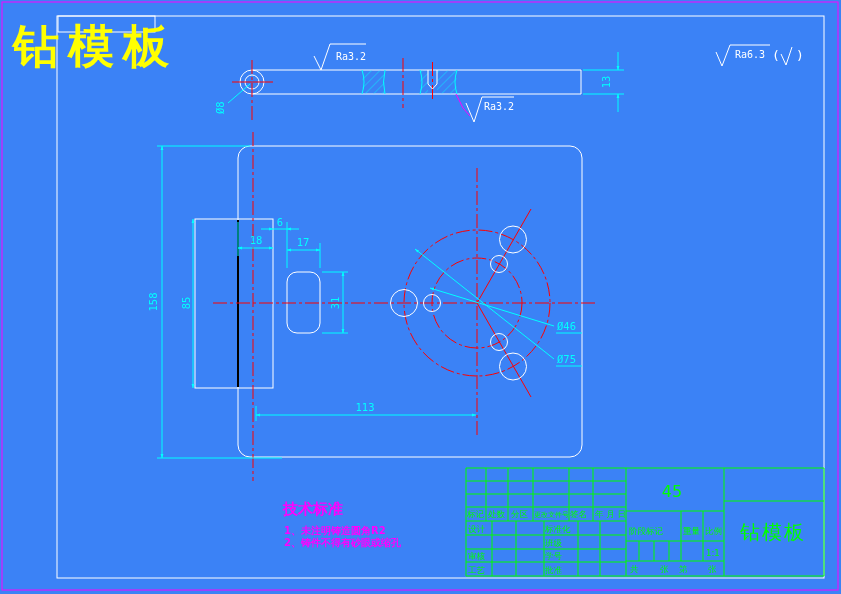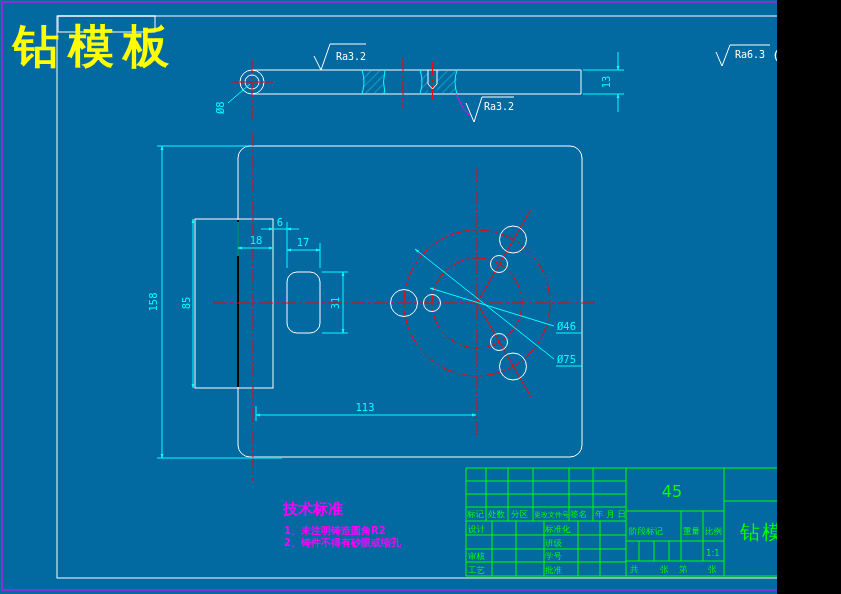--- a/index.html
+++ b/index.html
@@ -1,16 +1,16 @@
 <!DOCTYPE html>
 <html><head>
 <meta charset="utf-8">
 <style>
   html,body{margin:0;padding:0;background:#000;}
-  .stage{position:relative;width:777px;height:594px;background:#0369a1;overflow:hidden;}
+  .stage{position:relative;width:841px;height:594px;background:#3b82f6;overflow:hidden;}
   svg{position:absolute;left:0;top:0;}
   .geo{stroke:#ffffff;fill:none;stroke-width:1;}
   .cl{stroke:#ff0000;fill:none;stroke-width:1;}
   .cld{stroke:#ff0000;fill:none;stroke-width:1;stroke-dasharray:14 3 3 3;}
   .diml{stroke:#00ffff;fill:none;stroke-width:1;}
   .mag{stroke:#ff00ff;fill:none;stroke-width:1;}
   .grn{stroke:#00ff00;fill:none;stroke-width:1;}
   .dim{fill:#00ffff;font:10.5px "DejaVu Sans Mono", monospace;}
   .fin{fill:#ffffff;font:10px "DejaVu Sans Mono", monospace;}
   .gtext{fill:#00ff00;font:8.5px "DejaVu Sans", sans-serif;}

